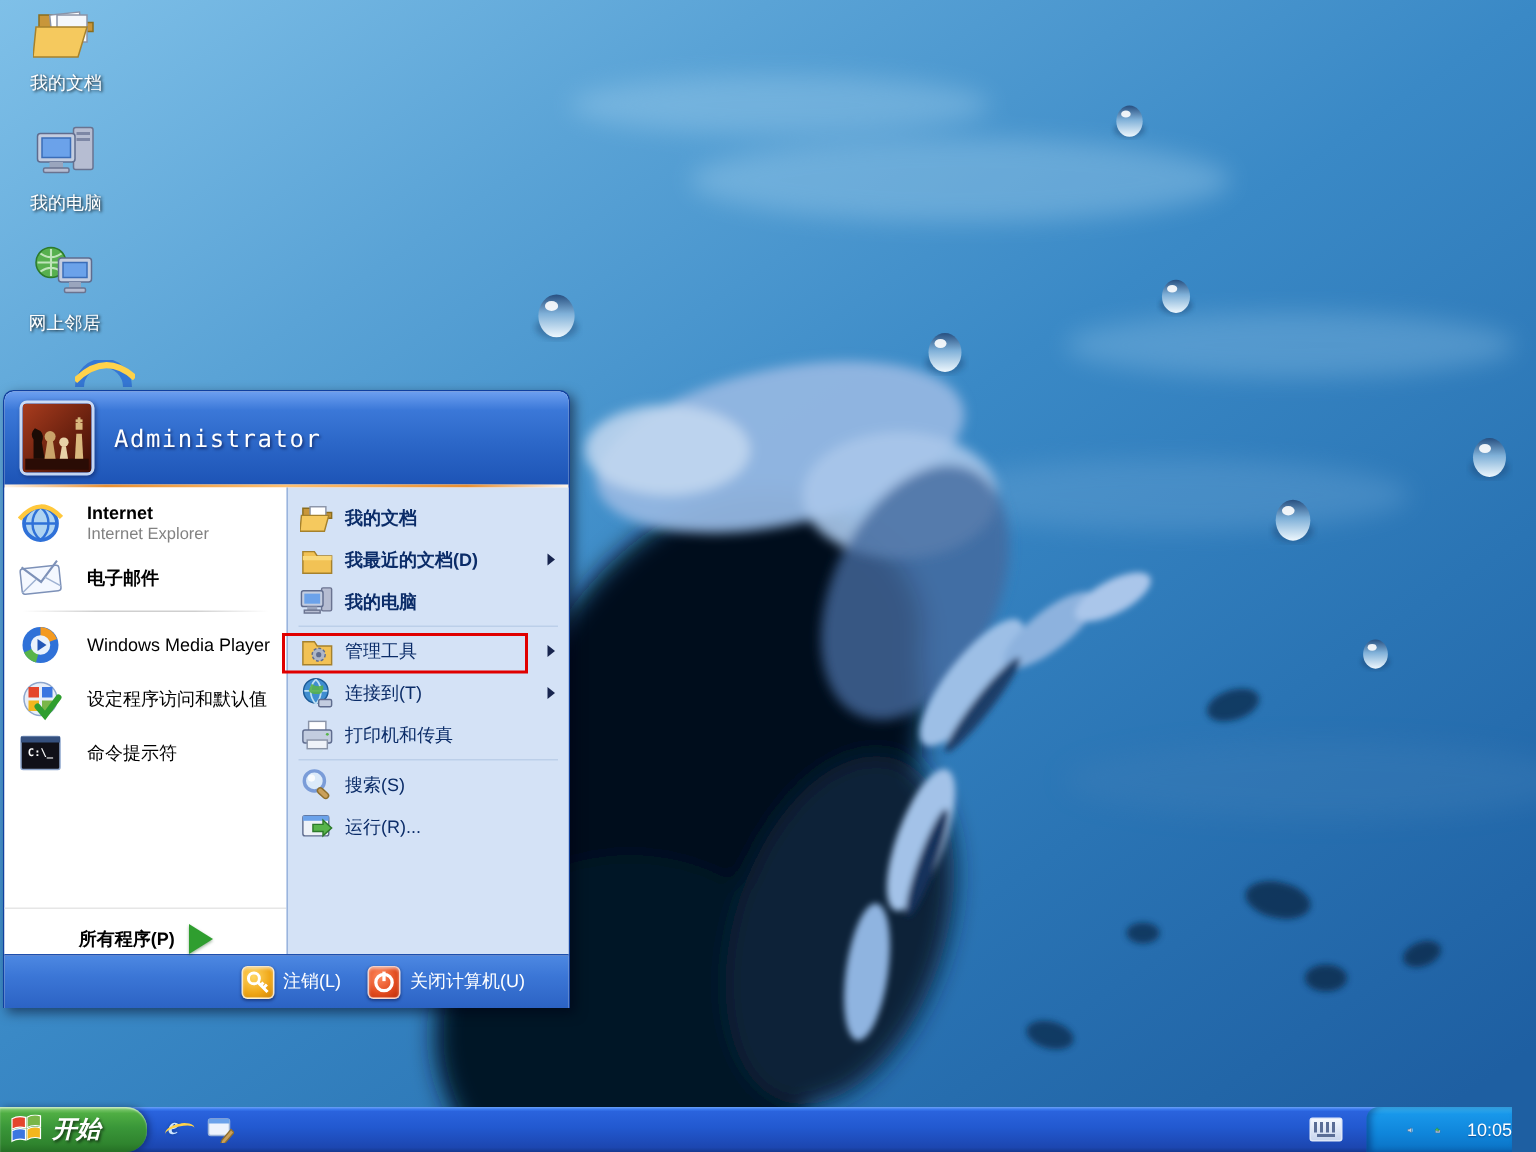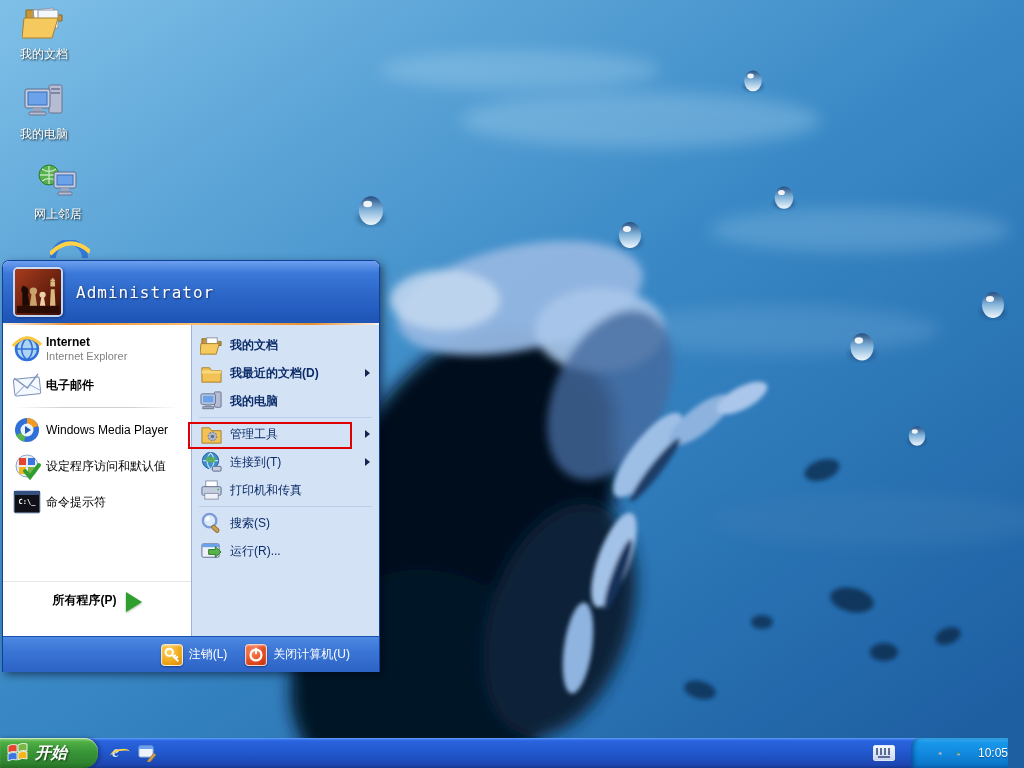--- a/index.html
+++ b/index.html
@@ -24,29 +24,29 @@
   .avatar { width:50px; height:50px; border-radius:5px; border:2px solid rgba(225,235,250,.85); overflow:hidden; flex:0 0 50px;
     box-shadow:1px 1px 3px rgba(0,0,40,.4); }
   .user-name { margin-left:13px; color:#fff; font:16px "DejaVu Sans Mono", monospace; letter-spacing:1px;
     text-shadow:1px 1px 2px rgba(0,0,40,.55); }
   .menu-orange-line { height:2px; flex:0 0 2px;
     background:linear-gradient(90deg, rgba(232,142,48,.1), #e88e30 18%, #ffc070 50%, #e88e30 82%, rgba(232,142,48,.1)); }
   .menu-body { flex:1; display:flex; min-height:0; }
   .col-left { width:188px; flex:0 0 188px; background:#fff; padding-top:6px; display:flex; flex-direction:column; }
   .col-right { flex:1; background:#d4e2f6; border-left:1px solid #9ab4dd; padding-top:6px; color:#0b2c68; }
 
-  .mi-left { display:flex; align-items:center; gap:4px; padding:3px 2px 3px 9px; min-height:36px; cursor:pointer; }
+  .mi-left { display:flex; align-items:center; gap:16px; padding:3px 2px 3px 9px; min-height:36px; cursor:pointer; }
   .mi-left .ico28 { width:30px; height:30px; flex:0 0 30px; }
   .mi-left .ttl { font-size:12px; color:#000; line-height:1.25; }
   .mi-left .ttl.b { font-weight:bold; }
   .mi-left .sub { font-size:11px; color:#828282; line-height:1.2; }
   .sep-left { height:1px; margin:4px 12px; flex:0 0 1px;
     background:linear-gradient(90deg, rgba(190,190,190,0), #cfcfcf 30%, #cfcfcf 70%, rgba(190,190,190,0)); }
-  .all-programs { margin-top:auto; display:flex; justify-content:center; gap:9px;
-    padding:10px 0 24px; cursor:pointer; border-top:1px solid #e6e6e6; }
+  .all-programs { margin-top:auto; display:flex; align-items:center; justify-content:center; gap:9px;
+    padding:10px 0 0; cursor:pointer; border-top:1px solid #e6e6e6; }
   .all-programs .ap-label { font-size:12px; font-weight:bold; color:#000; }
   .ap-arrow { width:0; height:0; border-top:10px solid transparent; border-bottom:10px solid transparent;
     border-left:16px solid #2f9e2f; filter:drop-shadow(0 1px 1px rgba(0,60,0,.4)); }
 
   .mi-right { display:flex; align-items:center; gap:7px; height:28px; padding:0 8px; font-size:12px; position:relative; cursor:pointer; }
   .mi-right .ico22 { width:23px; height:23px; flex:0 0 23px; }
   .mi-right .lbl { white-space:nowrap; }
   .mi-right .lbl.b { font-weight:bold; }
   .sub-arrow { position:absolute; right:9px; width:0; height:0;
     border-top:4px solid transparent; border-bottom:4px solid transparent; border-left:5px solid #17244e; }
@@ -192,21 +192,21 @@
       <rect x="29" y="6" width="9" height="2" fill="#7d87a5"></rect>
         <rect x="29" y="10" width="9" height="2" fill="#7d87a5"></rect>
       <rect x="3" y="7" width="25" height="19" rx="2" fill="#c3cde0" stroke="#5f6c8e"></rect>
       <rect x="6" y="10" width="19" height="13" fill="#6ba2ea" stroke="#3b6db8"></rect>
       <rect x="11" y="26" width="9" height="4" fill="#9aa5bd"></rect>
       <rect x="7" y="30" width="17" height="3" rx="1" fill="#b6bdd2" stroke="#6a7390"></rect>
     </svg>
     <div class="di-label">我的电脑</div>
   </div>
 
-  <div class="desk-icon" style="left:20px; top:162px;">
+  <div class="desk-icon" style="left:5px; top:162px;">
     <svg class="di-img" viewBox="0 0 44 40">
       <circle cx="13" cy="13" r="10" fill="#57b04e" stroke="#2d7a2b"></circle>
       <path d="M4 13 h18 M13 4 v18 M6 7 q7 5 14 0 M6 19 q7 -5 14 0" stroke="#bfe4ba" stroke-width="1.4" fill="none"></path>
       <rect x="18" y="10" width="22" height="16" rx="2" fill="#c3cde0" stroke="#5f6c8e"></rect>
       <rect x="21" y="13" width="16" height="10" fill="#6ba2ea" stroke="#3b6db8"></rect>
       <rect x="25" y="26" width="8" height="4" fill="#9aa5bd"></rect>
       <rect x="22" y="30" width="14" height="3" rx="1" fill="#b6bdd2" stroke="#6a7390"></rect>
     </svg>
     <div class="di-label">网上邻居</div>
   </div>

